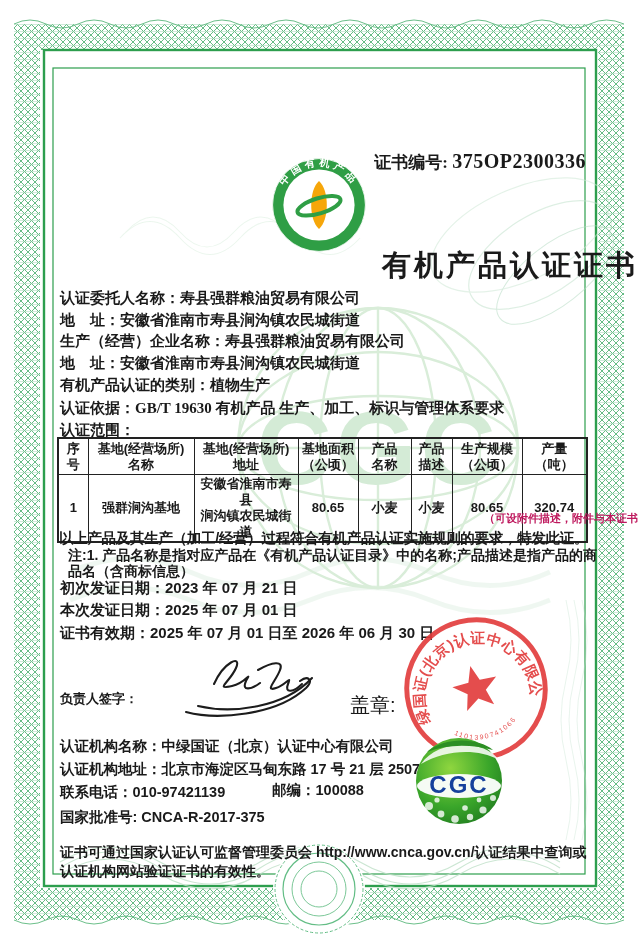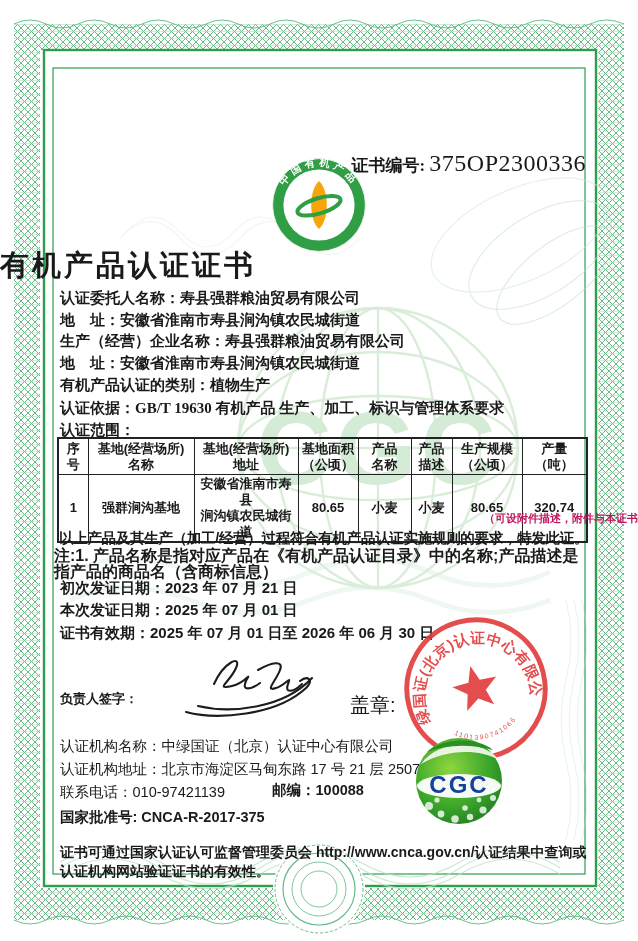--- a/index.html
+++ b/index.html
@@ -4,38 +4,38 @@
 <style>
   html,body{margin:0;padding:0;background:#fff;}
   .page{position:relative;width:638px;height:941px;background:#fff;overflow:hidden;
         font-family:"Liberation Sans",sans-serif;color:#1a1a1a;}
   .abs{position:absolute;}
   svg{display:block;}
   .kai{font-family:"Liberation Serif",serif;font-weight:600;}
   
   .certno{top:150px;left:250px;width:336px;text-align:right;font-size:17px;font-weight:700;
           font-family:"Liberation Serif",serif;}
-  .certno .num{font-size:24px;font-weight:400;letter-spacing:.5px;}
-  .title{top:246px;left:0;width:638px;text-align:left;font-size:29px;font-weight:800;letter-spacing:3px;}
+  .certno .num{font-size:20px;font-weight:700;letter-spacing:.5px;}
+  .title{top:246px;left:0;width:638px;text-align:right;font-size:29px;font-weight:800;letter-spacing:3px;}
   
   .fields{top:287px;left:60px;width:532px;font-size:15px;font-weight:700;line-height:21.7px;}
   .fields .kai{font-size:15px;}
   
   .scope-table{top:437px;left:57px;}
   table{border-collapse:collapse;table-layout:fixed;width:529px;border:2px solid #222;background:transparent;}
   th,td{border:1.4px solid #222;text-align:center;vertical-align:middle;
         font-size:13px;font-weight:700;line-height:16px;padding:1px 1px;white-space:pre-line;}
   th{height:33px;} td{height:34px;}
   .attach{top:511px;left:60px;width:633px;text-align:right;font-size:11px;color:#be185d;}
   .statement{top:529px;left:59px;width:534px;font-size:14.5px;font-weight:700;letter-spacing:-.3px;}
-  .note{top:548px;left:54px;width:530px;font-size:16px;font-weight:700;line-height:15.8px;}
+  .note{top:548px;left:68px;width:530px;font-size:14px;font-weight:700;line-height:15.8px;}
   .dates{top:577px;left:60px;font-size:15px;font-weight:700;line-height:22.3px;}
   .signlabel{top:690px;left:60px;font-size:13px;font-weight:700;}
   .seallabel{top:692px;left:350px;font-size:20px;font-weight:400;}
-  .agency{top:735px;left:60px;font-size:14.5px;font-weight:400;line-height:23px;}
+  .agency{top:735px;left:60px;font-size:14.5px;font-weight:700;line-height:23px;}
   .contact-postal{top:781px;left:272px;font-size:14.5px;font-weight:700;}
   .approval{top:808px;left:60px;font-size:14.5px;font-weight:700;}
   .footer{top:843px;left:60px;width:530px;font-size:14px;font-weight:700;line-height:18.5px;}
   .z2{z-index:2;} .z3{z-index:3;}
 </style>
 </head>
 <body>
 
 <div class="page">
 

